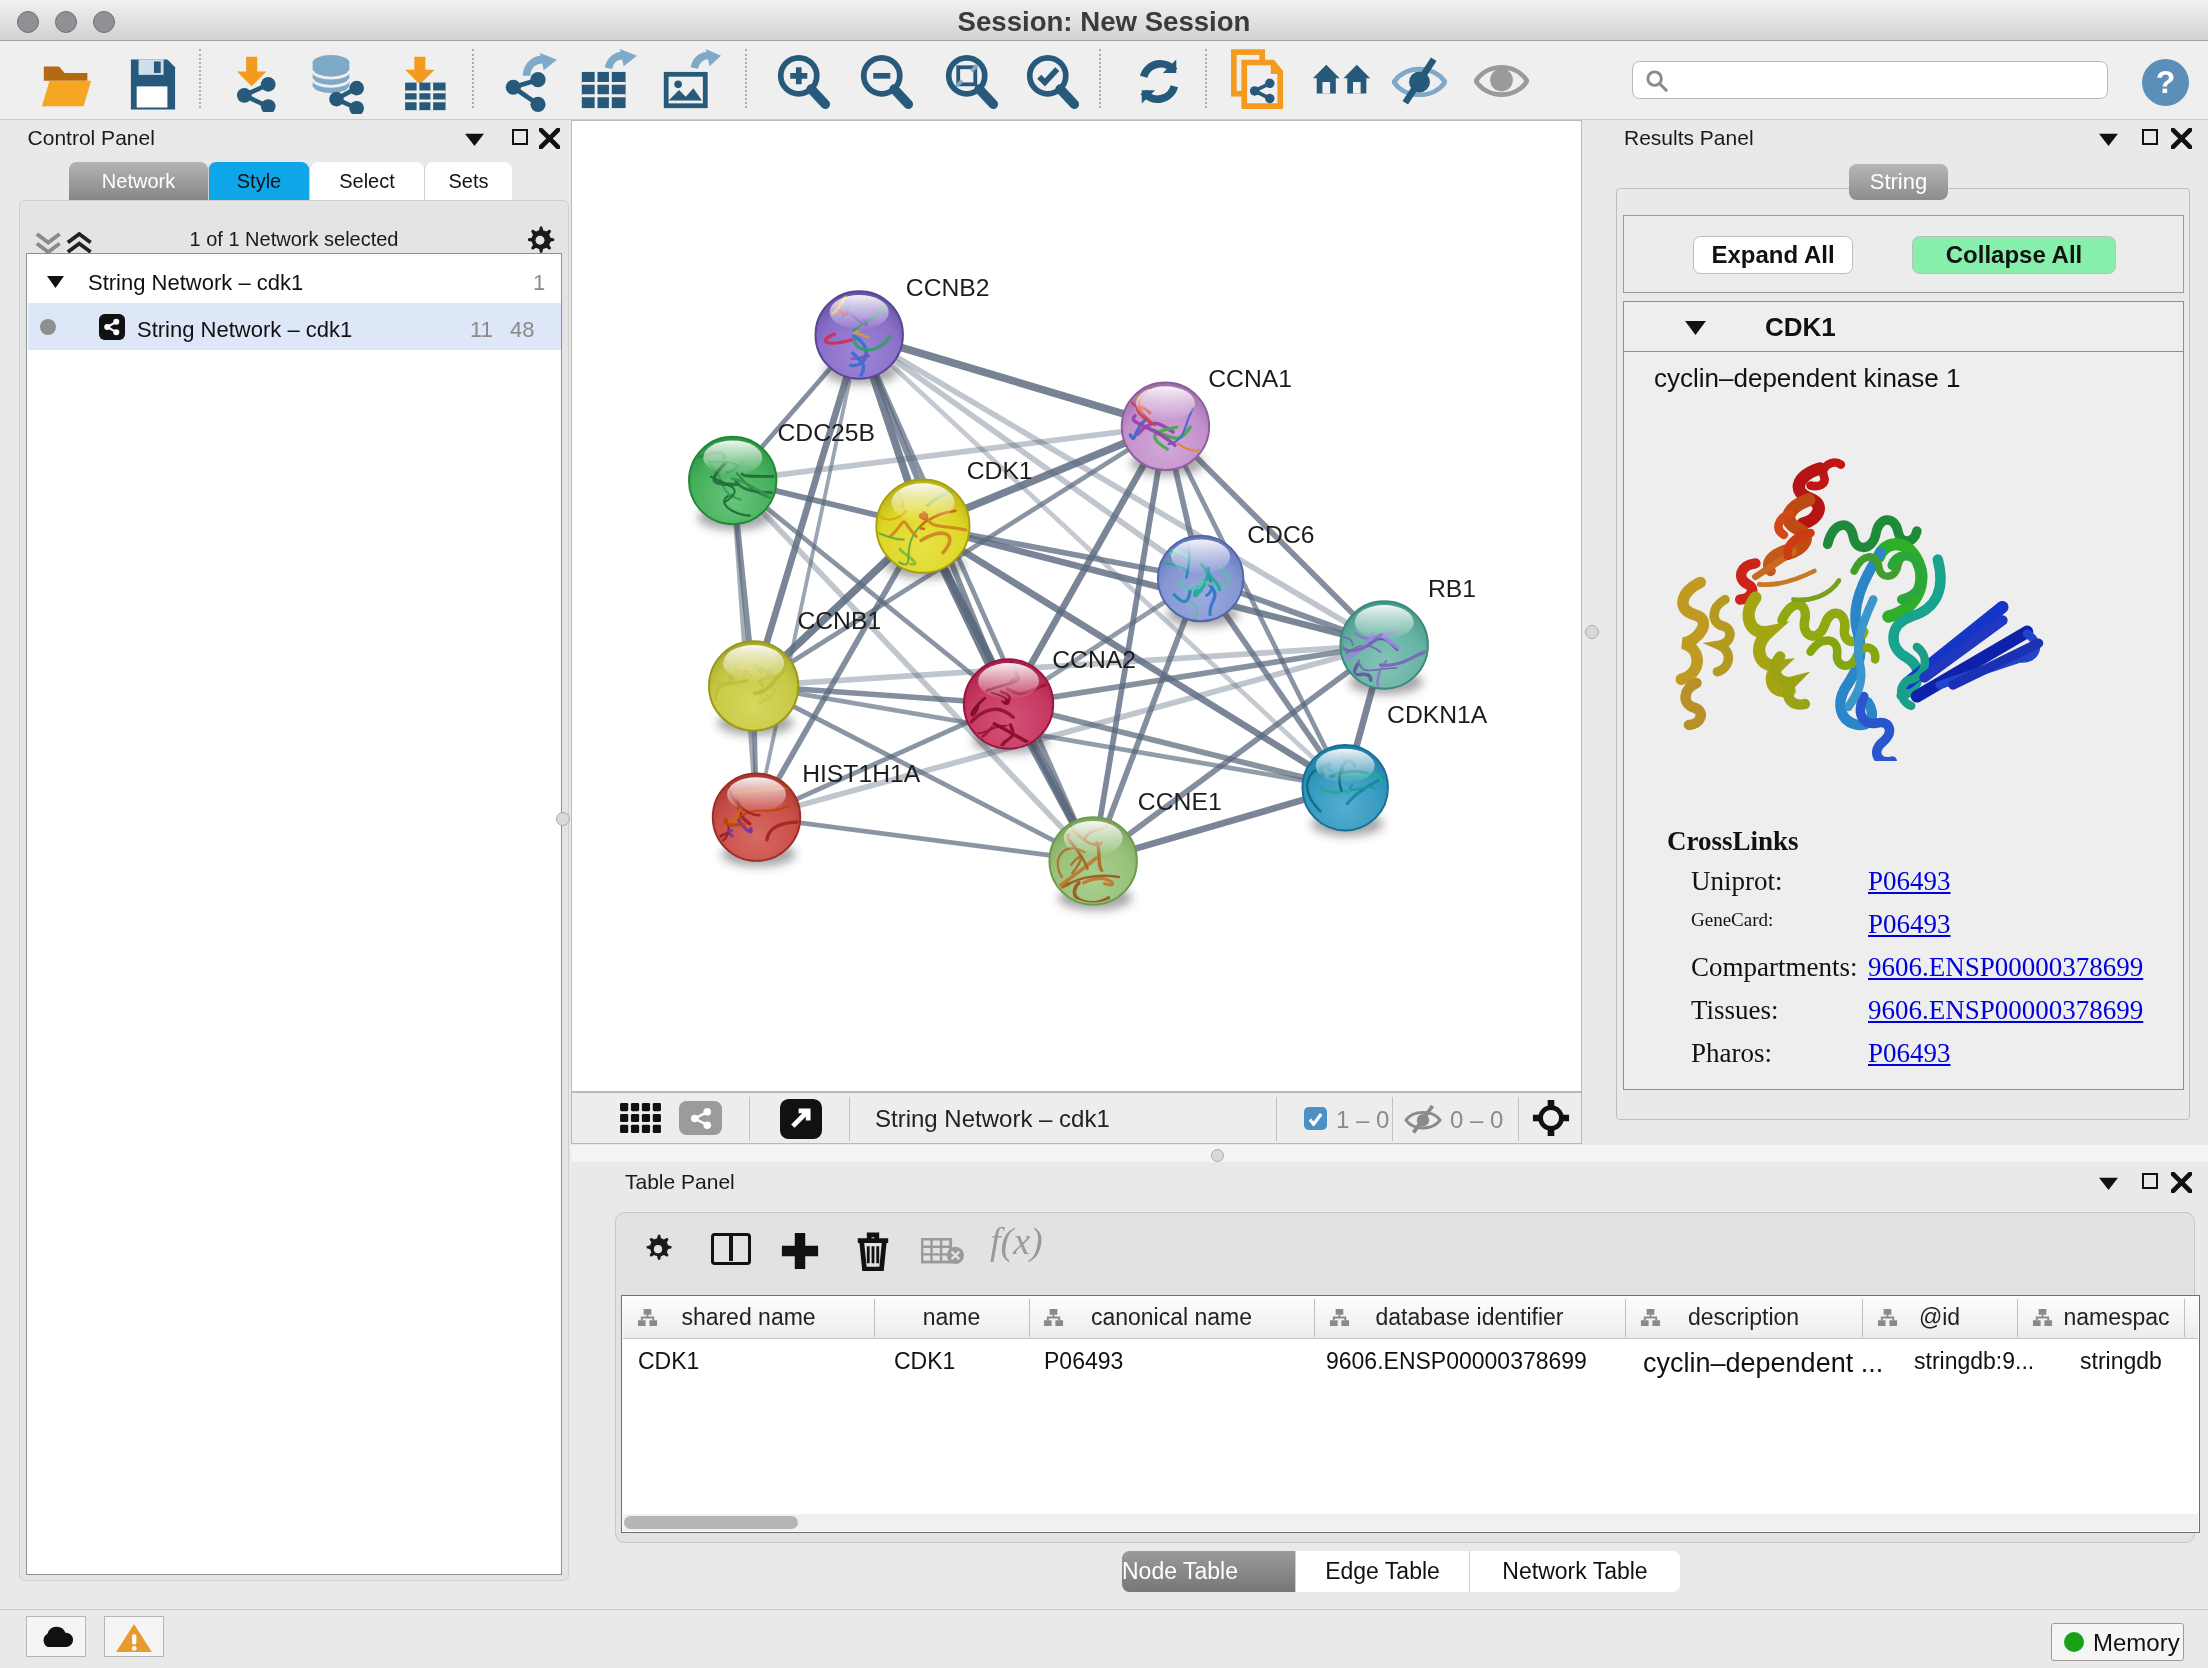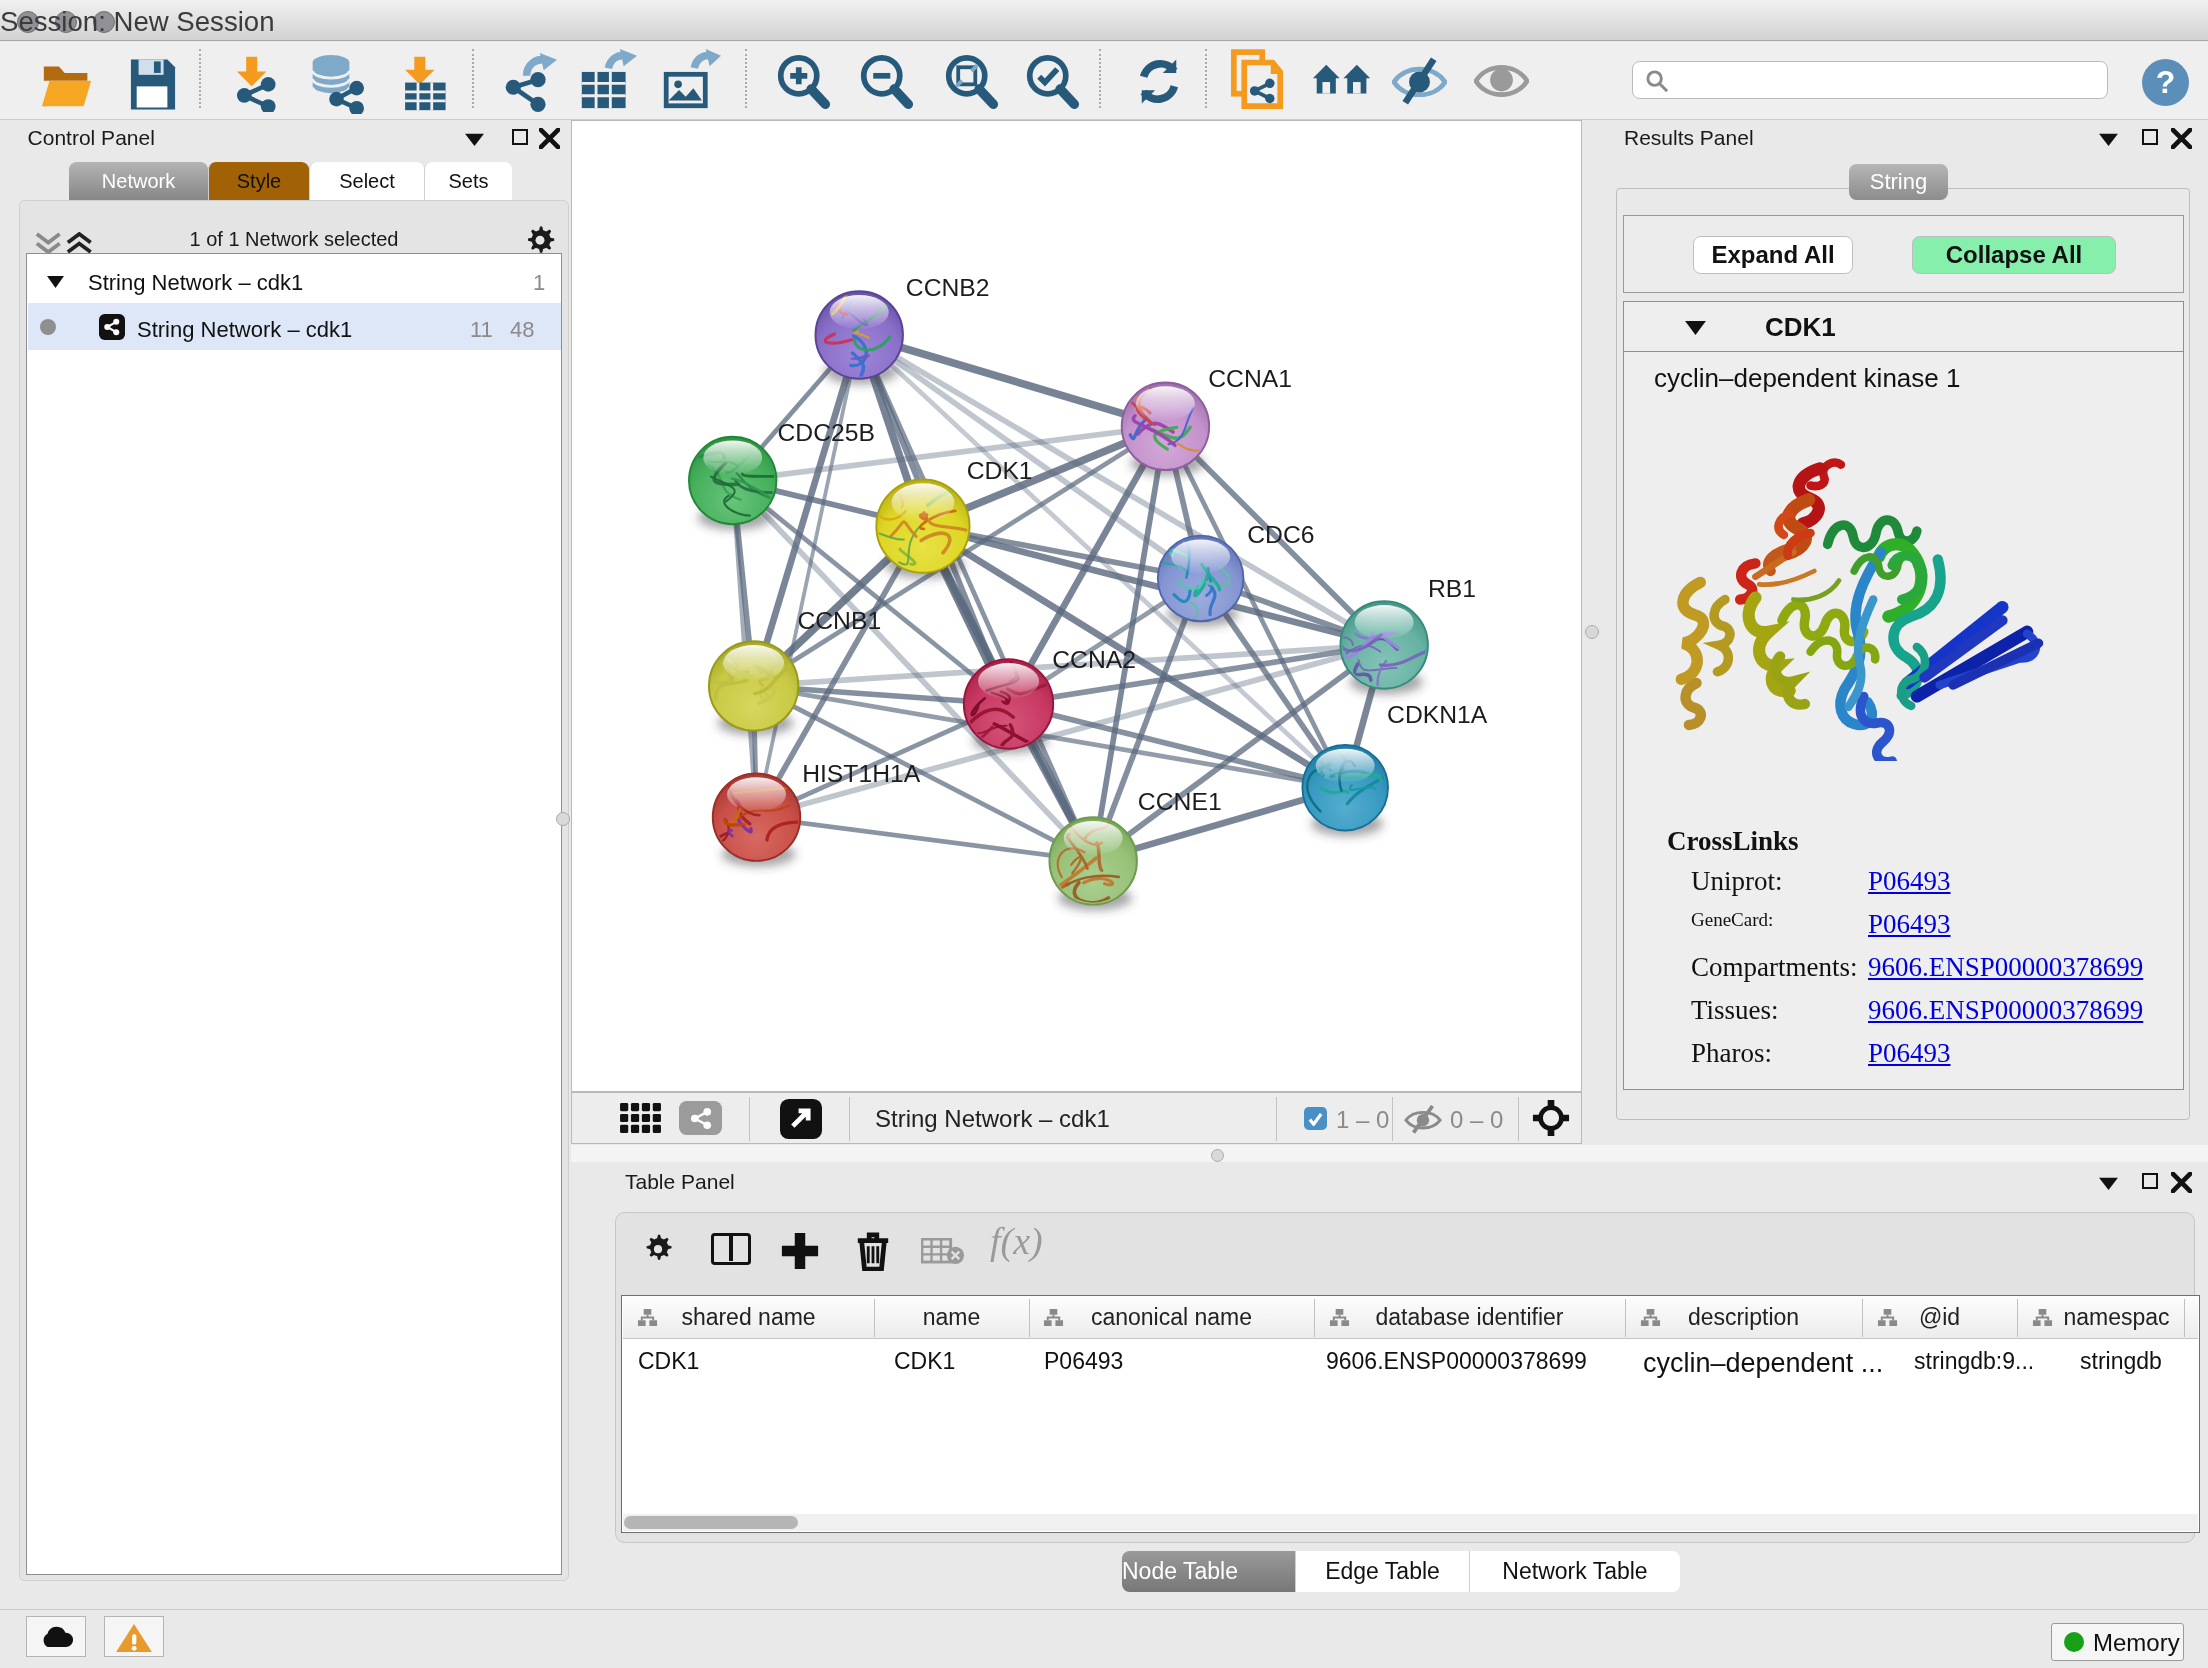--- a/index.html
+++ b/index.html
@@ -4,21 +4,21 @@
 *{margin:0;padding:0;box-sizing:border-box}
 body{width:2208px;height:1668px;position:relative;font-family:"Liberation Sans",sans-serif;background:#e9e9e9;overflow:hidden}
 .abs{position:absolute}
 .panel-title{font-size:21px;color:#1a1a1a}
 
 </style></head><body>
 <div class="abs" style="left:0;top:0;width:2208px;height:41px;background:linear-gradient(#f1f1f1,#d2d2d2);border-bottom:1px solid #a6a6a6"></div>
 <div class="abs" style="left:17px;top:10.5px;width:22px;height:22px;border-radius:50%;background:#909095;border:1.4px solid #6e6e73"></div>
 <div class="abs" style="left:55px;top:10.5px;width:22px;height:22px;border-radius:50%;background:#909095;border:1.4px solid #6e6e73"></div>
 <div class="abs" style="left:93px;top:10.5px;width:22px;height:22px;border-radius:50%;background:#909095;border:1.4px solid #6e6e73"></div>
-<div class="abs" style="left:0;top:5.7px;width:2208px;font-size:27.6px;font-weight:400;color:#3b3b3b">Session: New Session</div>
+<div class="abs" style="left:0;top:5.7px;width:2208px;text-align:center;font-size:27.6px;font-weight:700;color:#3b3b3b">Session: New Session</div>
 <div class="abs" style="left:0;top:42px;width:2208px;height:78px;background:#eeefee;border-bottom:1px solid #cccccc"></div>
 <svg style="position:absolute;left:40px;top:57px" width="55" height="53" viewBox="0 0 58 56">
 <path d="M4 10 h16 l6 7 h24 v8 h-46 z" fill="#b36b12"></path>
 <path d="M4 10 v38 h6 l-4 4 h-2 z" fill="#b36b12"></path>
 <path d="M10 25 h44 l-8 27 h-44 z" fill="#f5a623"></path>
 </svg>
 <svg style="position:absolute;left:129px;top:57px" width="48" height="53" viewBox="0 0 50 54">
 <path d="M2 2 h38 l8 8 v44 h-46 z" fill="#27597a"></path>
 <rect x="10" y="2" width="26" height="16" fill="#cfe0ec"></rect>
 <rect x="26" y="4" width="7" height="12" fill="#27597a"></rect>
@@ -131,21 +131,21 @@
 <div class="abs panel-title" style="left:27.6px;top:126px">Control Panel</div>
 <svg style="position:absolute;left:463px;top:131px" width="23" height="17" viewBox="0 0 24 18">
     <path d="M2 3 h20 l-10 13 z" fill="#111"></path>
   </svg>
 <div class="abs" style="left:512px;top:129px;width:16px;height:16px;border:2.4px solid #111"></div>
 <svg style="position:absolute;left:539px;top:128px" width="21" height="21" viewBox="0 0 22 22">
     <path d="M2 2 L20 20 M20 2 L2 20" stroke="#111" stroke-width="5" stroke-linecap="round"></path>
   </svg>
 <div class="abs" style="left:69px;top:162px;height:38px;display:flex;font-size:20px">
 <div style="width:139px;background:linear-gradient(#b4b4b4,#868686);color:#fff;border-radius:7.6px 7.6px 0 0;text-align:center;line-height:38px">Network</div>
-<div style="width:101px;background:#a16207;color:#111;border-radius:7.6px 7.6px 0 0;border-left:1px solid #d0d0d0;text-align:center;line-height:38px">Style</div>
+<div style="width:101px;background:#0ea5e9;color:#111;border-radius:7.6px 7.6px 0 0;border-left:1px solid #d0d0d0;text-align:center;line-height:38px">Style</div>
 <div style="width:115px;background:#fff;color:#111;border-radius:7.6px 7.6px 0 0;border-left:1px solid #d0d0d0;text-align:center;line-height:38px">Select</div>
 <div style="width:88px;background:#fff;color:#111;border-radius:7.6px 7.6px 0 0;border-left:1px solid #d0d0d0;text-align:center;line-height:38px">Sets</div>
 </div>
 <div class="abs" style="left:19px;top:200px;width:550px;height:1381px;background:#e4e4e4;border:1px solid #cfcfcf;border-radius:5.7px"></div>
 <div class="abs" style="left:26px;top:228px;width:536px;text-align:center;font-size:20px;color:#1a1a1a">1 of 1 Network selected</div>
 <svg style="position:absolute;left:34px;top:232px" width="28.5" height="23" viewBox="0 0 30 24">
     <path d="M3 2 l12 9 12-9 M3 12 l12 9 12-9" stroke="#8a8a8a" stroke-width="4" fill="none"></path>
   </svg>
 <svg style="position:absolute;left:65px;top:232px" width="28.5" height="23" viewBox="0 0 30 24">
     <path d="M3 21 l12-9 12 9 M3 11 l12-9 12 9" stroke="#222" stroke-width="4" fill="none"></path>

